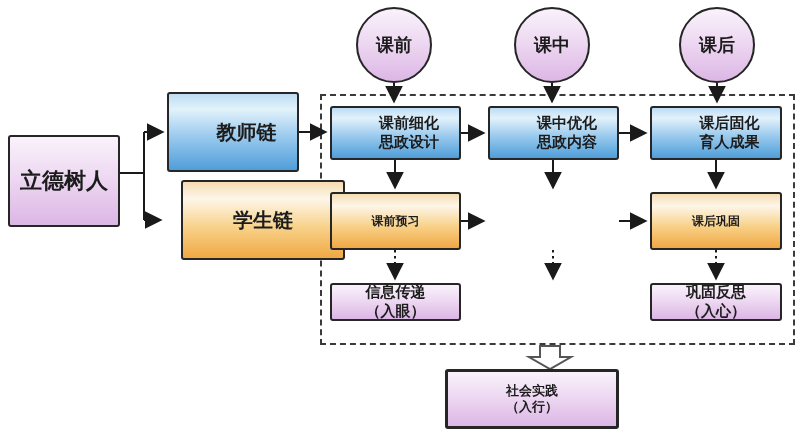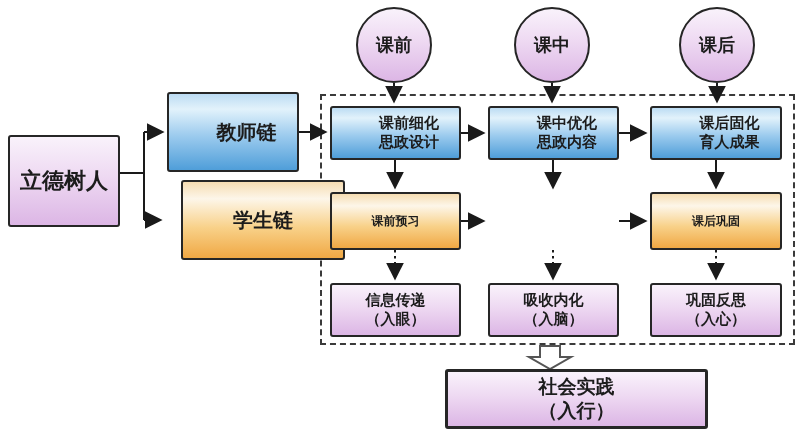--- a/index.html
+++ b/index.html
@@ -27,22 +27,22 @@
   #student{left:165px;top:180px;width:164px;height:80px;font-size:20px;margin-left:16px;}
   .phase{top:7px;width:76px;height:76px;font-size:18px;}
   #phase-pre{left:356px;}
   #phase-mid{left:514px;}
   #phase-post{left:679px;}
   .col0{left:330px;width:131px;}
   .col1{left:488px;width:131px;}
   .col2{left:650px;width:132px;}
   .row-teacher{top:106px;height:54px;font-size:15px;}
   .row-student{top:192px;height:58px;font-size:12px;}
-  .row-outcome{top:283px;height:54px;font-size:15px;}
-  #practice{left:445px;top:369px;width:263px;height:60px;font-size:19px;border-width:3px;}
+  .row-outcome{top:283px;height:38px;font-size:15px;}
+  #practice{left:445px;top:369px;width:174px;height:60px;font-size:13px;border-width:3px;}
   svg.connectors{position:absolute;left:0;top:0;width:800px;height:433px;pointer-events:none;}
 </style>
 </head>
 <body>
 
 <div class="canvas">
 
   <div class="frame"></div>
 
   <svg class="connectors" viewBox="0 0 800 433" xmlns="http://www.w3.org/2000/svg">
@@ -115,22 +115,20 @@
 育人成果</div>
 
   <div class="node grad-orange row-student col0">课前预习</div>
 
 
   <div class="node grad-orange row-student col2">课后巩固</div>
 
   <div class="node grad-purple row-outcome col0">信息传递
 （入眼）</div>
 
-  <div class="node grad-purple row-outcome col1">吸收内化
-（入脑）</div>
 
   <div class="node grad-purple row-outcome col2">巩固反思
 （入心）</div>
 
   <div class="node grad-purple" id="practice">社会实践
 （入行）</div>
 
 </div>
 
 </body></html>

